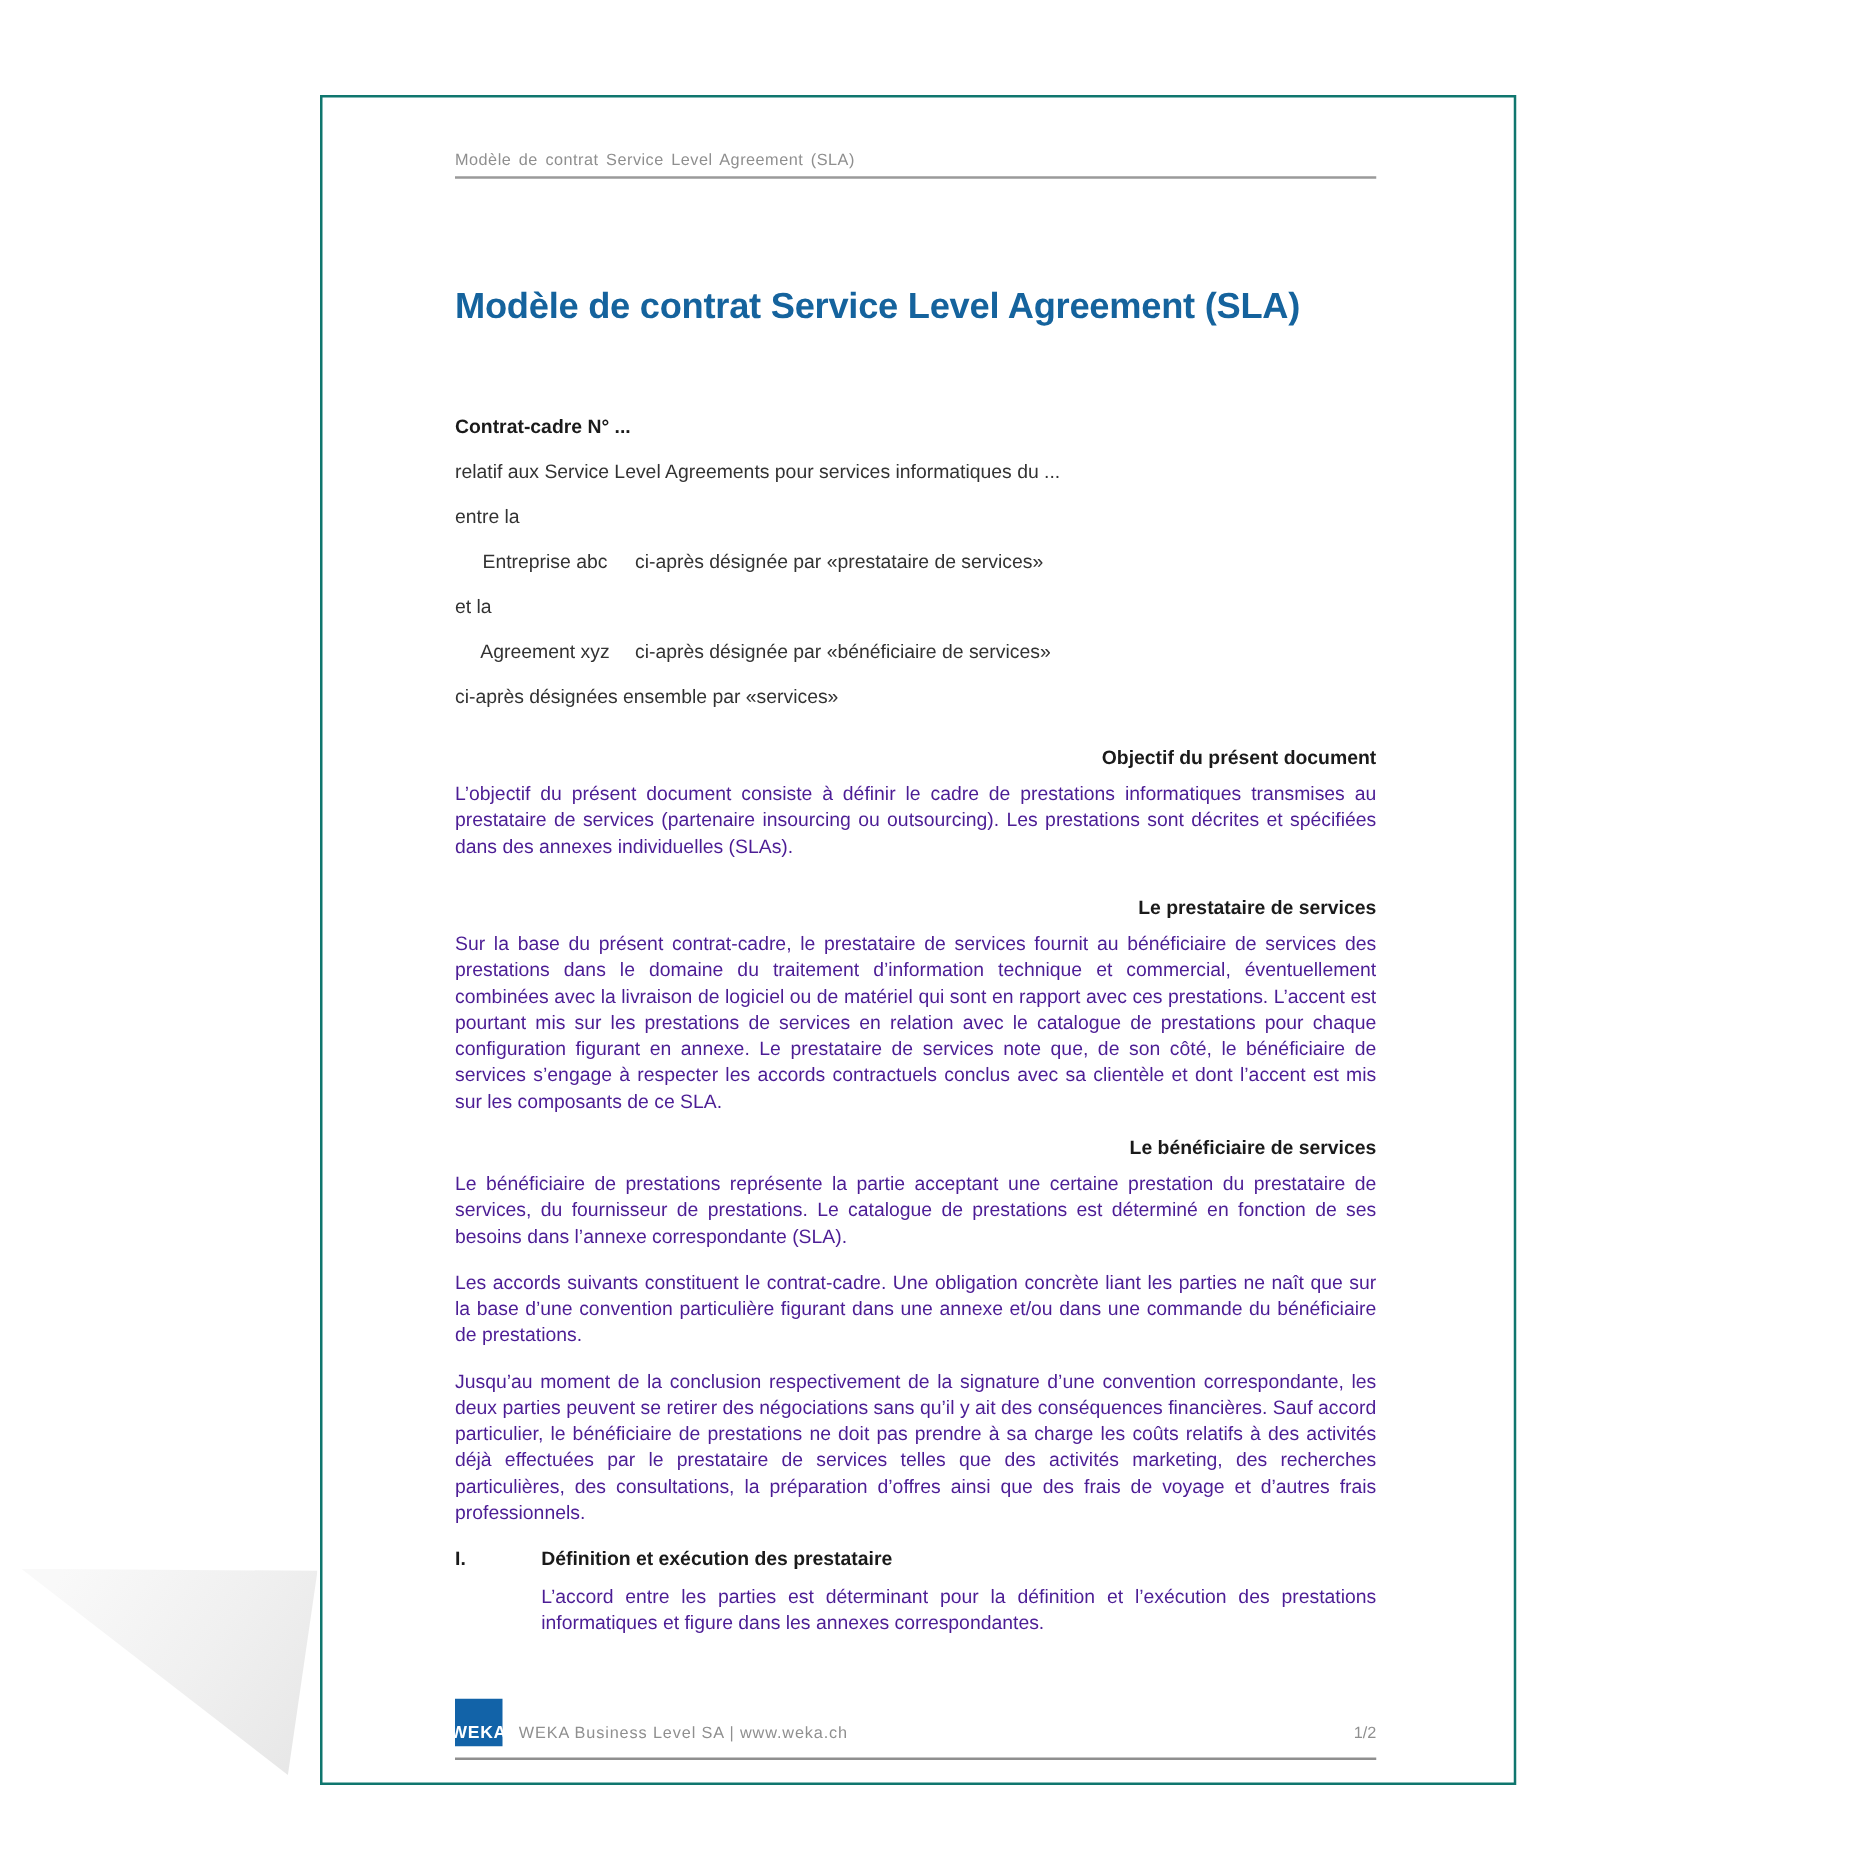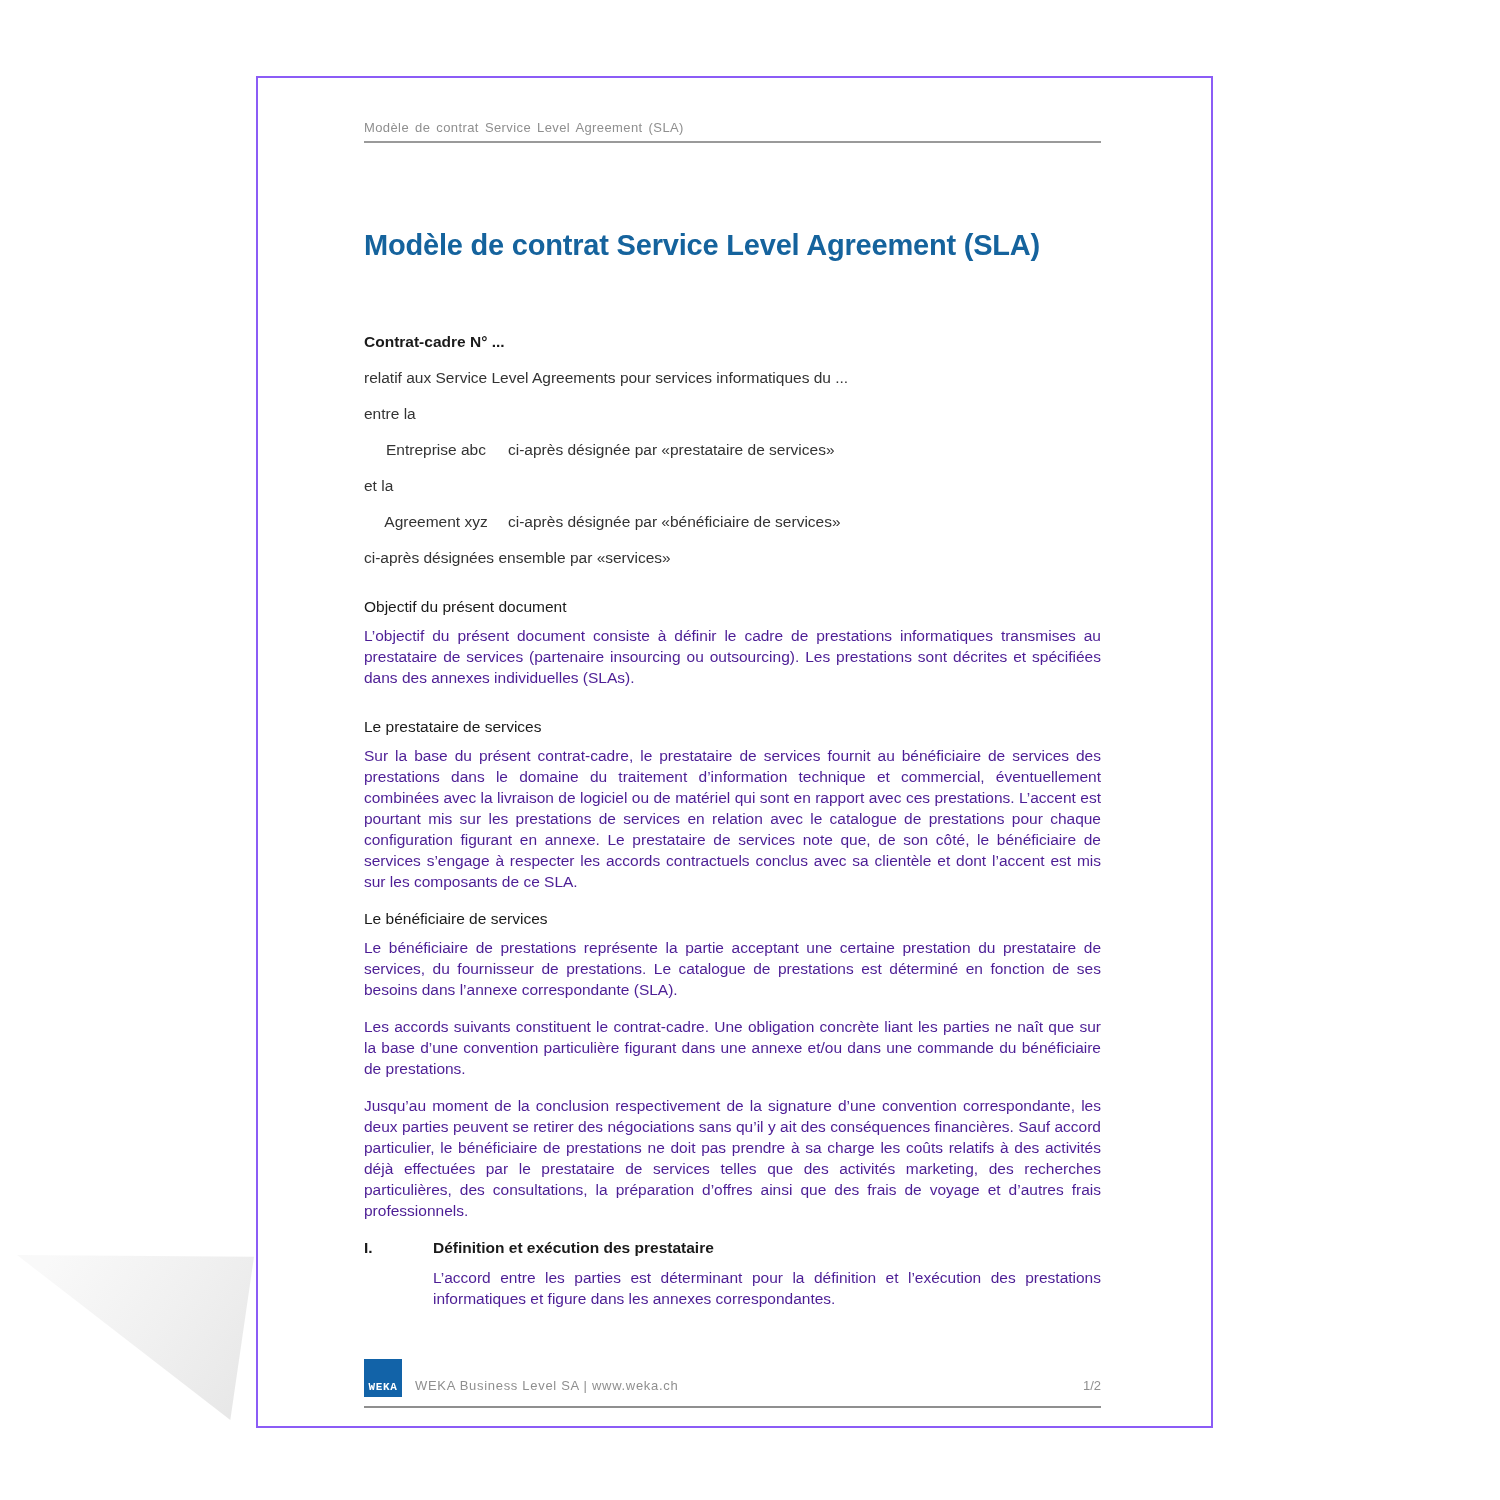--- a/index.html
+++ b/index.html
@@ -25,21 +25,21 @@
     clip-path: polygon(0 0, 100% 1%, 90% 100%);
     background: linear-gradient(125deg, #f9f9f9 10%, #f0f0f0 55%, #e6e6e6 100%);
   }
   .page {
     position: absolute;
     left: 256px;
     top: 76px;
     width: 953px;
     height: 1348px;
     background: #ffffff;
-    border: 2px solid #8b5cf6;
+    border: 2px solid #0f766e;
   }
   .content { padding: 0 110px 0 106px; }
 
   .doc-header {
     padding-top: 42px;
     padding-bottom: 5px;
     border-bottom: 2px solid #9a9a9a;
     font-size: 13px;
     line-height: 16px;
     color: #8f8f8f;
@@ -56,22 +56,23 @@
   }
   .intro { margin-top: 68px; font-size: 15.5px; color: #333333; }
   .intro p { margin: 0 0 15px 0; line-height: 21px; }
   .intro p.lead { font-weight: bold; color: #1a1a1a; }
   .col1 { display: inline-block; width: 144px; text-align: center; }
 
   h2 {
     font-size: 15.5px;
     line-height: 21px;
     color: #1a1a1a;
-    font-weight: normal;
+    font-weight: bold;
     margin: 28px 0 8px 0;
+    text-align: right;
   }
   h2.tight { margin-top: 16px; }
   p.para {
     font-size: 15.5px;
     line-height: 21px;
     color: #4c1d95;
     text-align: justify;
     margin: 0 0 16px 0;
     hyphens: auto;
     -webkit-hyphens: auto;
@@ -93,25 +94,24 @@
     width: 38px;
     height: 38px;
     background: #1263a8;
     display: flex;
     align-items: flex-end;
     justify-content: center;
     flex: 0 0 38px;
   }
   .logo span {
     color: #ffffff;
-    font-size: 11px;
+    font-size: 14px;
     font-weight: bold;
     letter-spacing: 0.6px;
     padding-bottom: 4px;
-    font-family: Liberation Mono, monospace;
   }
   .company {
     flex: 1;
     margin-left: 13px;
     font-size: 13px;
     color: #8f8f8f;
     letter-spacing: 0.7px;
     padding-bottom: 4px;
   }
   .pagenum { font-size: 13px; color: #8f8f8f; padding-bottom: 4px; }

